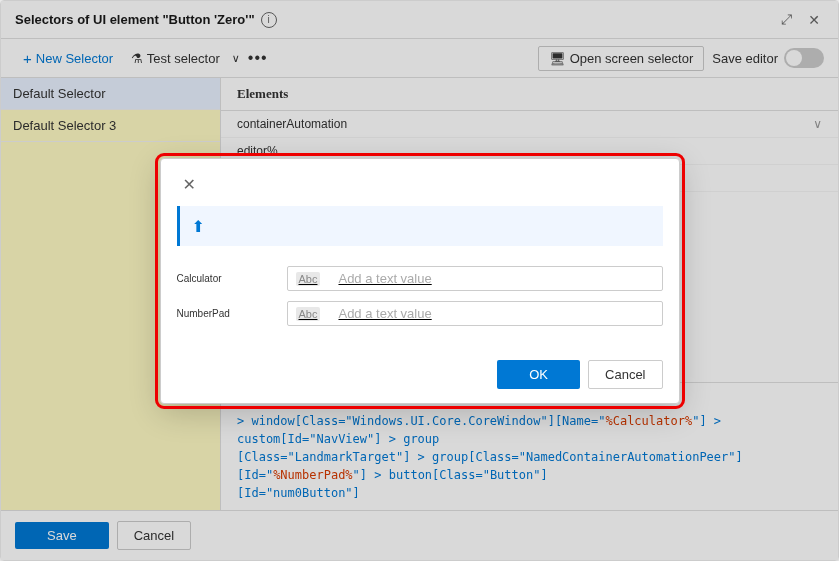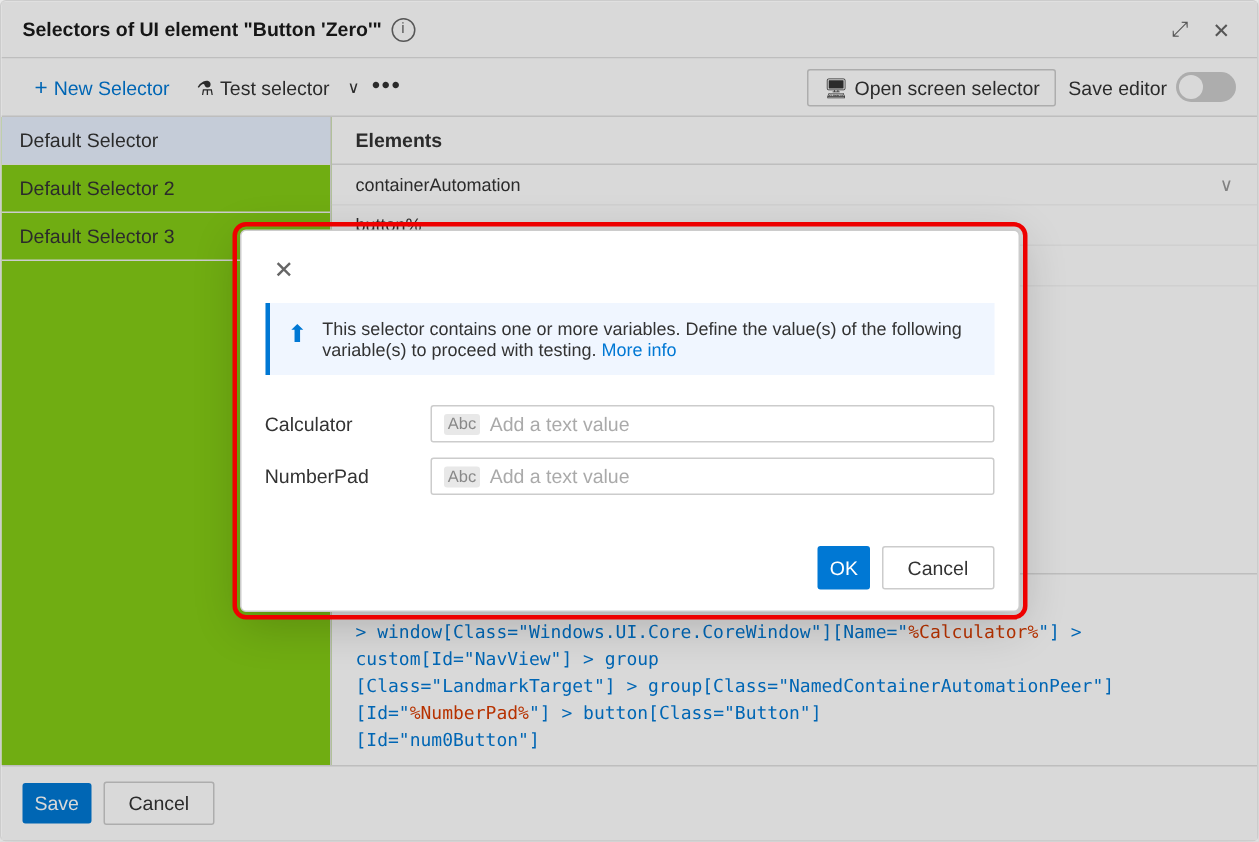--- a/index.html
+++ b/index.html
@@ -157,21 +157,21 @@
       display: flex;
       flex: 1;
       overflow: hidden;
       position: relative;
     }
     .sidebar {
       width: 220px;
       border-right: 1px solid #e0e0e0;
       display: flex;
       flex-direction: column;
-      background: #84cc16;
+      background: #fef9c3;
     }
     .selector-list {
       flex: 1;
       overflow-y: auto;
     }
     .selector-item {
       padding: 8px 12px;
       cursor: pointer;
       border-bottom: 1px solid #f0f0f0;
       font-size: 13px;
@@ -184,20 +184,21 @@
       flex-direction: column;
       padding: 0;
       overflow: hidden;
     }
     .content-header {
       padding: 8px 16px;
       border-bottom: 1px solid #e0e0e0;
       font-weight: 600;
       font-size: 13px;
       color: #333;
+      font-family: Liberation Serif, serif;
     }
     .table-area {
       flex: 1;
       overflow: auto;
     }
     .preview-section {
       border-top: 1px solid #e0e0e0;
       padding: 8px 16px;
     }
     .preview-title {
@@ -223,21 +224,21 @@
       padding: 10px 14px;
       border-top: 1px solid #e0e0e0;
       gap: 8px;
       background: #fff;
     }
     .btn-primary {
       background: #0078d4;
       color: #fff;
       border: none;
       border-radius: 2px;
-      padding: 6px 8px;
+      padding: 6px 32px;
       cursor: pointer;
       font-size: 13px;
     }
     .btn-secondary {
       background: #fff;
       color: #333;
       border: 1px solid #ccc;
       border-radius: 2px;
       padding: 6px 16px;
       cursor: pointer;
@@ -306,31 +307,32 @@
       padding: 8px 16px 16px;
     }
     .field-row {
       display: flex;
       align-items: center;
       margin-bottom: 10px;
       gap: 10px;
     }
     .field-label {
       width: 100px;
-      font-size: 13px;
+      font-size: 10px;
       color: #333;
     }
     .field-input-wrapper {
       display: flex;
-      align-items: center;
+      align-items: flex-end;
       flex: 1;
       border: 1px solid #ccc;
       border-radius: 2px;
       padding: 4px 8px;
-      gap: 6px;
+      gap: 18px;
+      text-decoration: underline;
     }
     .field-type-icon {
       font-size: 11px;
       color: #888;
       background: #e8e8e8;
       padding: 1px 3px;
       border-radius: 2px;
     }
     .field-input {
       border: none;
@@ -405,37 +407,34 @@
   </div>
 
   <div class="main-content">
 
     <div class="sidebar">
       <div class="selector-list">
         <div class="selector-item active">
           <span>Default Selector</span>
         </div>
         <div class="selector-item">
-          <span>Default Selector 2</span>
-        </div>
-        <div class="selector-item">
           <span>Default Selector 3</span>
         </div>
       </div>
     </div>
 
     <div class="content-area">
       <div class="content-header">Elements</div>
       <div class="table-area">
         <div class="row-value">
           <span>containerAutomation</span>
           <span class="chevron-right">∨</span>
         </div>
         <div class="row-value">
-          <span>button%</span>
+          <span>editor%</span>
         </div>
         <div class="row-value">
           <span>pac</span>
         </div>
       </div>
 
       <div class="preview-section">
         <div class="preview-title">
           <span>∨</span>
           <span>Preview Selector</span>
@@ -454,24 +453,20 @@
     <button class="btn-secondary">Cancel</button>
   </div>
 
   <div class="modal-overlay">
     <div class="modal">
       <div class="modal-header">
         <button class="modal-close">✕</button>
       </div>
       <div class="modal-info">
         <span class="modal-info-icon">⬆</span>
-        <div>
-          <span>This selector contains one or more variables. Define the value(s) of the following variable(s) to proceed with testing.</span>
-          <a href="#">More info</a>
-        </div>
       </div>
       <div class="modal-body">
         <div class="field-row">
           <label class="field-label">Calculator</label>
           <div class="field-input-wrapper">
             <span class="field-type-icon">Abc</span>
             <input class="field-input" placeholder="Add a text value" style="">
           </div>
         </div>
         <div class="field-row">

